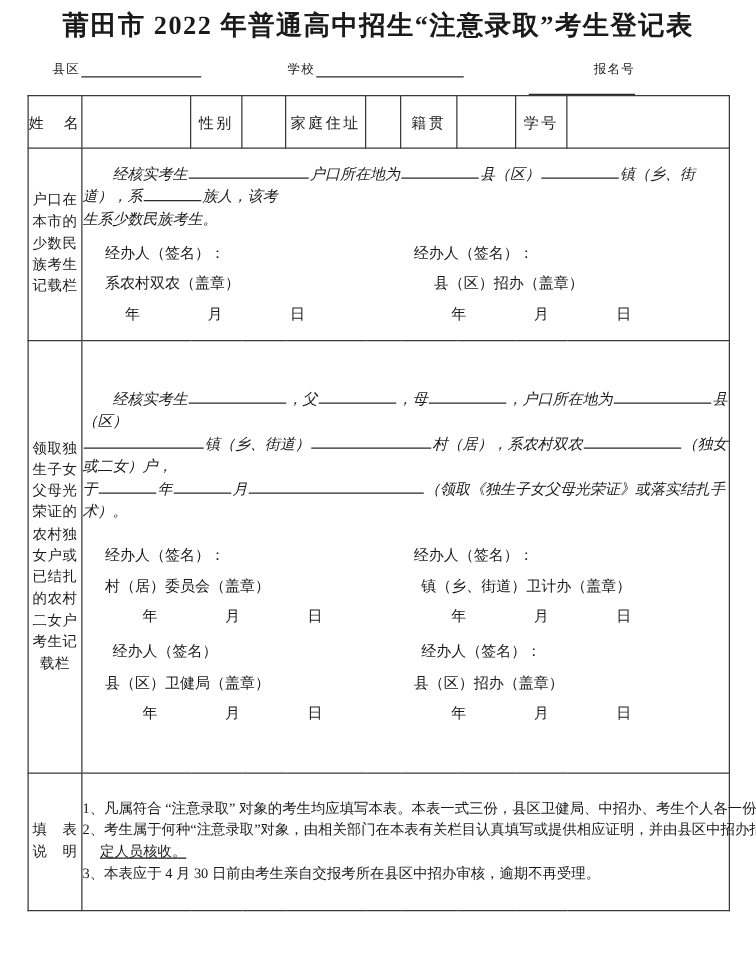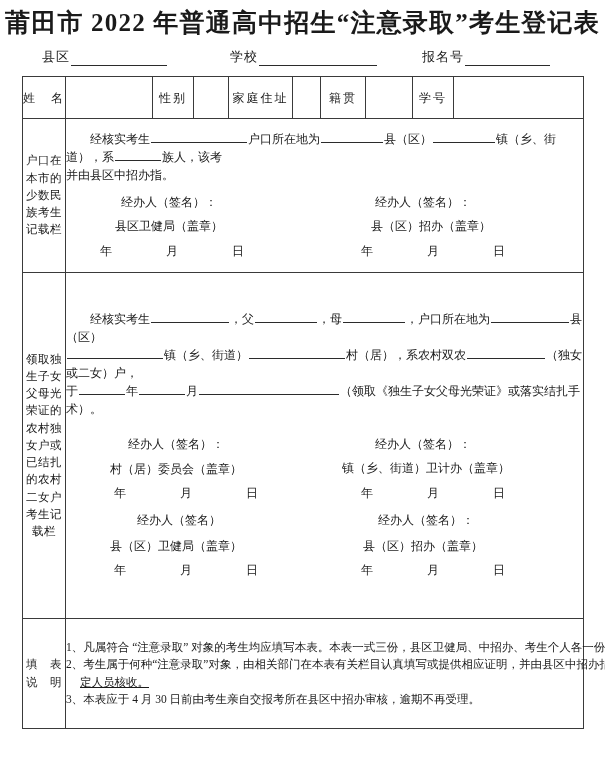--- a/index.html
+++ b/index.html
@@ -22,53 +22,53 @@
     box-sizing: border-box;
   }
 
   
   .doc-title {
     position: absolute;
     left: 0;
     top: 6px;
     width: 605px;
     text-align: center;
-    font-size: 25px;
+    font-size: 21px;
     font-weight: bold;
     letter-spacing: 1.2px;
     white-space: nowrap;
   }
 
   
   .header-line {
     position: absolute;
     left: 22px;
     top: 48px;
     width: 561px;
     height: 22px;
-    font-size: 13px;
+    font-size: 10px;
   }
   .hfield {
     position: absolute;
     white-space: nowrap;
     display: flex;
     align-items: flex-end;
   }
   .hfield .hlabel { letter-spacing: 1px; }
   .hfield .hrule {
     display: inline-block;
     border-bottom: 1px solid #2b2b2b;
     height: 13px;
     margin-left: 1px;
   }
   #hf-county { left: 20px; top: 0; }
   #hf-county .hrule { width: 96px; }
   #hf-school { left: 208px; top: 0; text-align: right; }
   #hf-school .hrule { width: 118px; }
-  #hf-regno { left: 400px; top: 0; }
+  #hf-regno { left: 400px; top: 0; flex-direction: column; }
   #hf-regno .hrule { width: 85px; }
 
   
   .form-table {
     position: absolute;
     left: 22px;
     top: 76px;
     width: 561px;
     border-collapse: collapse;
     table-layout: fixed;
@@ -98,21 +98,21 @@
   }
   .vside span { display: block; white-space: nowrap; }
 
   
   .body-cell {
     padding: 8px 9px 8px 9px;
     vertical-align: top;
     font-size: 12px;
     line-height: 2.0;
   }
-  .para { text-indent: 0; }
+  .para { text-indent: 0; font-style: italic; }
   .para .indent { display: inline-block; width: 24px; }
   .ul {
     display: inline-block;
     border-bottom: 1px solid #2b2b2b;
     height: 12px;
     vertical-align: baseline;
     margin: 0 1px;
   }
   .u-sm { width: 46px; }
   .u-md { width: 62px; }
@@ -128,22 +128,22 @@
   }
   .sig-col {
     position: absolute;
     top: 0;
     font-size: 12px;
     line-height: 2.05;
     white-space: nowrap;
   }
   .sig-col.left { left: 18px; }
   .sig-col.right { left: 265px; }
-  .sig-row { display: block; text-align: center; }
-  .sig-row.pad1 { padding-left: 6px; font-family: Liberation Mono, monospace; }
+  .sig-row { display: block; }
+  .sig-row.pad1 { padding-left: 6px; }
   .sig-row.pad2 { padding-left: 16px; }
   .sig-row.pad3 { padding-left: 30px; }
   .ymd { letter-spacing: 10px; }
 
   
   .notes-cell {
     padding: 6px 6px 6px 5px;
     vertical-align: middle;
     font-size: 11.5px;
     line-height: 2.12;
@@ -207,26 +207,26 @@
         <span>户口在</span>
         <span>本市的</span>
         <span>少数民</span>
         <span>族考生</span>
         <span>记载栏</span>
       </td>
       <td class="body-cell" colspan="9">
         <div class="para">
           <span class="indent"></span><span>经核实考生</span><span class="ul u-xl"></span><span>户口所在地为</span><span class="ul u-md"></span><span>县（区）</span><span class="ul u-md"></span><span>镇（乡、街道），系</span><span class="ul u-sm"></span><span>族人，该考</span>
         </div>
-        <div class="para">并由县区中招办指。</div>
+        <div class="para">生系少数民族考生。</div>
 
         <div class="sig-wrap">
           <div class="sig-col left">
             <span class="sig-row">经办人（签名）：</span>
-            <span class="sig-row">县区卫健局（盖章）</span>
+            <span class="sig-row">系农村双农（盖章）</span>
             <span class="sig-row pad2 ymd">年　　月　　日</span>
           </div>
           <div class="sig-col right">
             <span class="sig-row">经办人（签名）：</span>
             <span class="sig-row pad2">县（区）招办（盖章）</span>
             <span class="sig-row pad3 ymd">年　　月　　日</span>
           </div>
         </div>
       </td>
     </tr>

